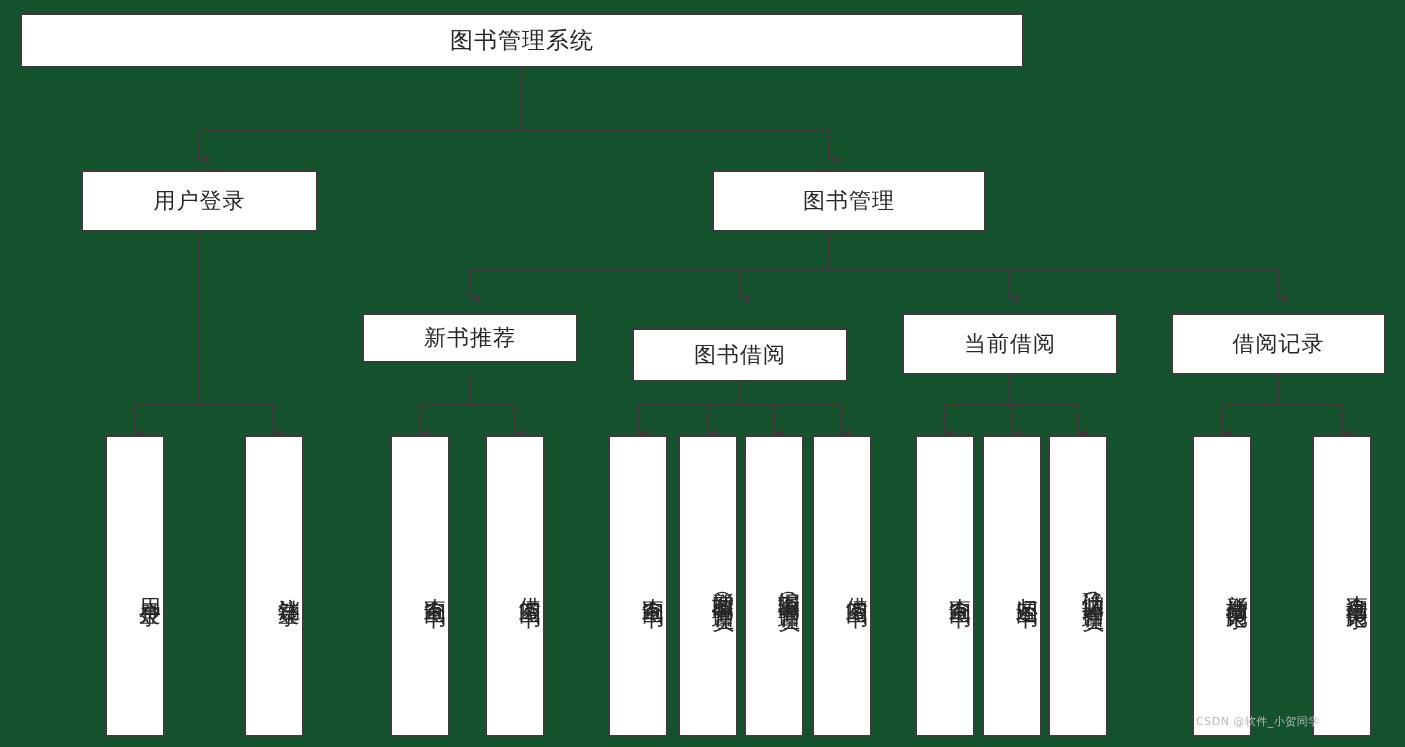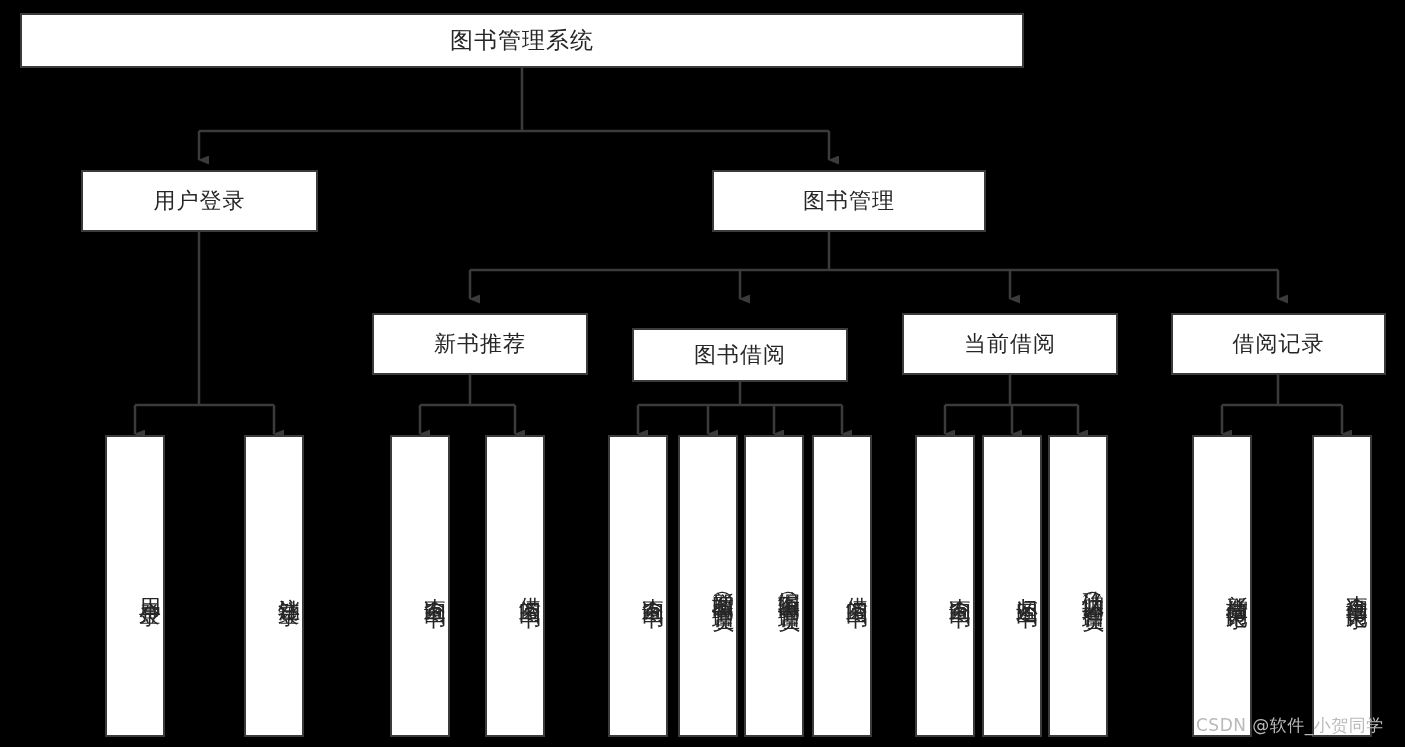--- a/index.html
+++ b/index.html
@@ -8,21 +8,21 @@
     padding: 0;
     background: #ffffff;
   }
   body {
     font-family: "DejaVu Sans", "Liberation Sans", sans-serif;
   }
   #diagram {
     position: relative;
     width: 1405px;
     height: 747px;
-    background: #000000;
+    background: #14532d;
     overflow: hidden;
   }
   #edges {
     position: absolute;
     left: 0;
     top: 0;
     width: 1405px;
     height: 747px;
     pointer-events: none;
   }
@@ -54,21 +54,21 @@
     padding-top: 6px;
     padding-bottom: 6px;
     align-items: flex-start;
     justify-content: center;
   }
   .node.vert.topalign {
     align-items: flex-start;
   }
   .watermark {
     position: absolute;
-    font-size: 17px;
+    font-size: 11px;
     color: #b9b9b9;
     letter-spacing: 0.5px;
     white-space: nowrap;
     z-index: 3;
   }
 </style>
 </head>
 <body>
 
 <div id="diagram">
@@ -114,21 +114,21 @@
         <line x1="1222" y1="405" x2="1222" y2="434" marker-end="url(#arrowhead)"></line>
         <line x1="1342" y1="405" x2="1342" y2="434" marker-end="url(#arrowhead)"></line>
       </g>
   </svg>
 
   <div class="node root horiz" style="left: 20px; top: 13px; width: 1004px; height: 55px;">图书管理系统</div>
 
   <div class="node horiz" style="left: 81px; top: 170px; width: 237px; height: 62px;">用户登录</div>
   <div class="node horiz" style="left: 712px; top: 170px; width: 274px; height: 62px;">图书管理</div>
 
-  <div class="node horiz" style="left: 372px; top: 313px; width: 216px; height: 62px;">新书推荐</div>
+  <div class="node horiz" style="left: 362px; top: 313px; width: 216px; height: 50px;">新书推荐</div>
   <div class="node horiz" style="left: 632px; top: 328px; width: 216px; height: 54px;">图书借阅</div>
   <div class="node horiz" style="left: 1171px; top: 313px; width: 215px; height: 62px;">借阅记录</div>
   <div class="node horiz" style="left: 902px; top: 313px; width: 216px; height: 62px;">当前借阅</div>
 
   <div class="node vert" style="left: 105px; top: 435px; width: 60px; height: 302px;">用户登录</div>
   <div class="node vert" style="left: 244px; top: 435px; width: 60px; height: 302px;">注销登录</div>
   <div class="node vert" style="left: 390px; top: 435px; width: 60px; height: 302px;">查询图书</div>
   <div class="node vert" style="left: 485px; top: 435px; width: 60px; height: 302px;">借阅图书</div>
   <div class="node vert" style="left: 608px; top: 435px; width: 60px; height: 302px;">查询图书</div>
   <div class="node vert topalign" style="left: 678px; top: 435px; width: 60px; height: 302px;">新增图书（管理员）</div>

